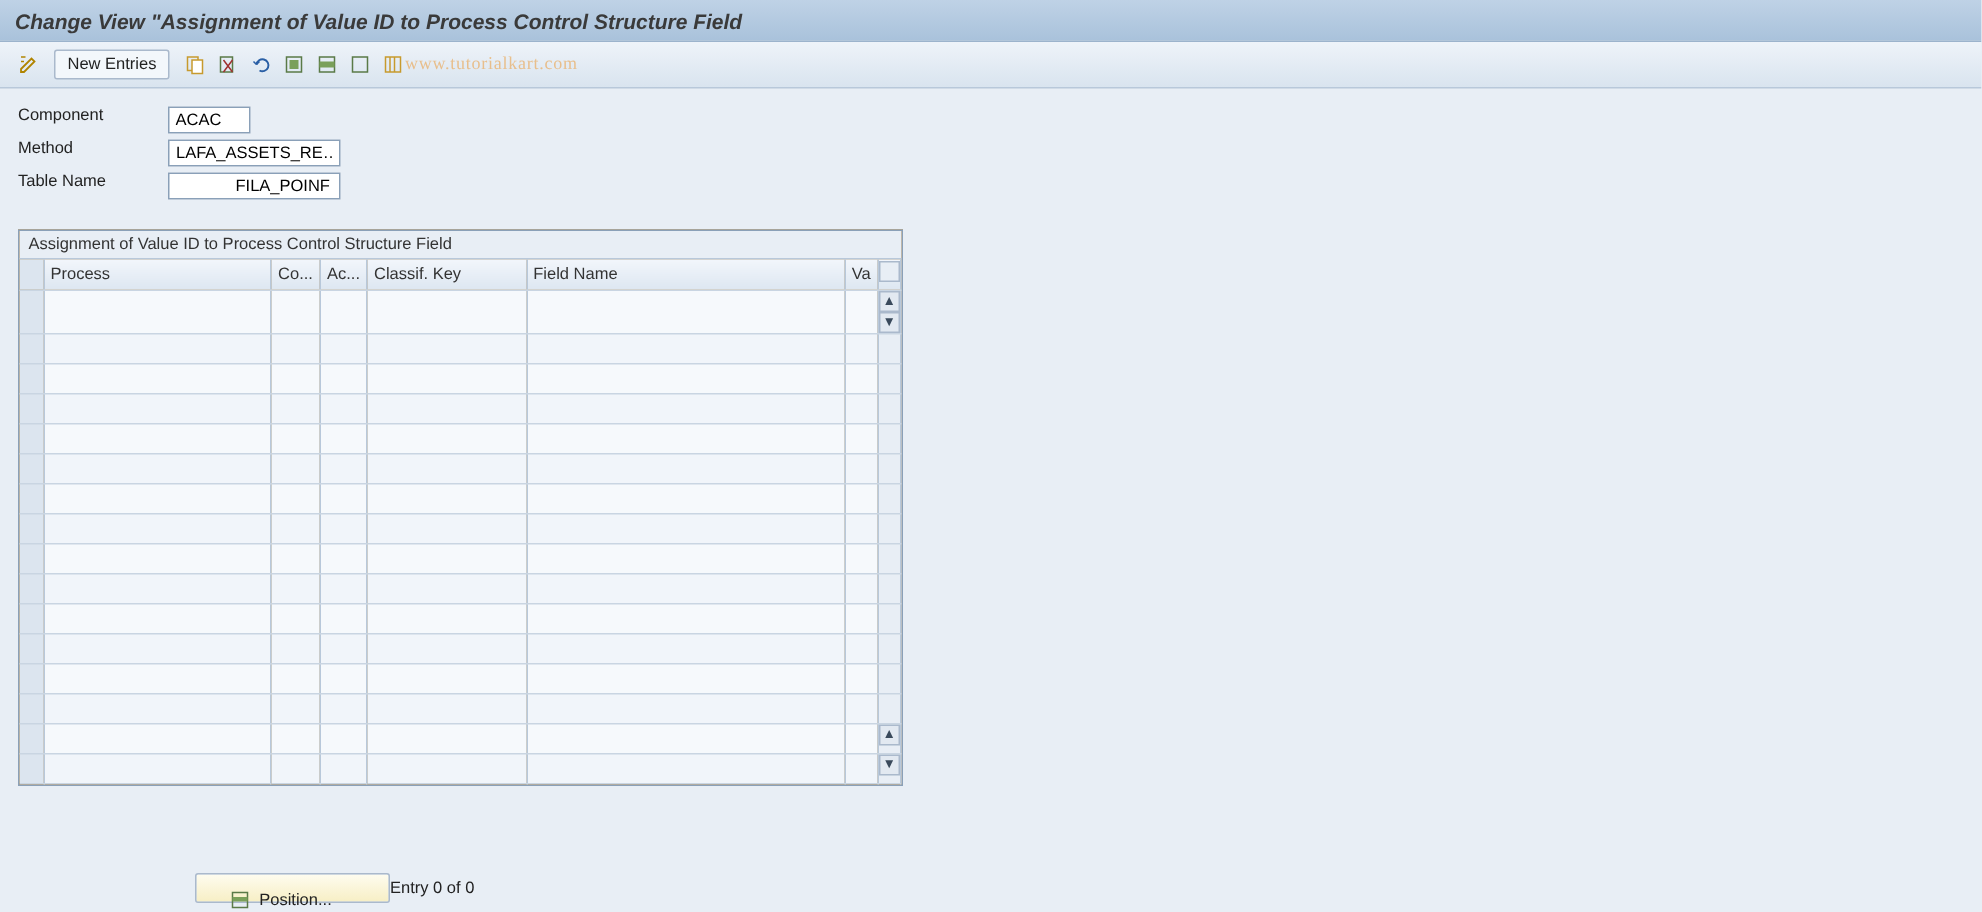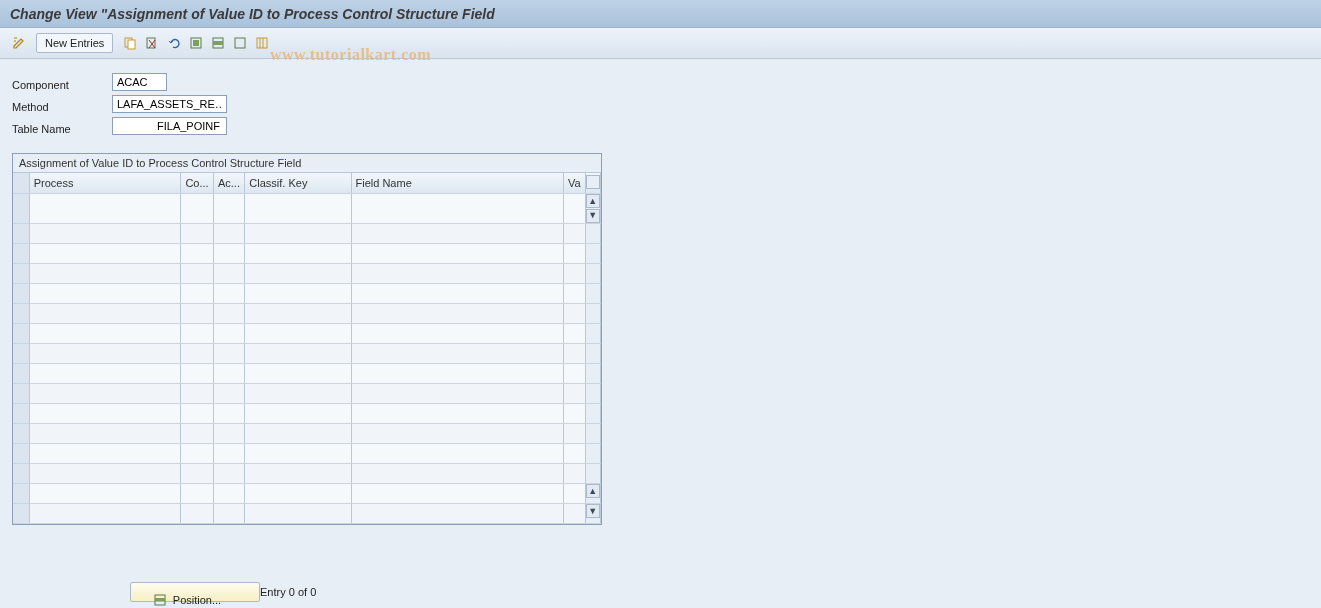--- a/index.html
+++ b/index.html
@@ -53,36 +53,36 @@
     padding: 0 8px;
     border: 1px solid #aab9cc;
     border-radius: 2px;
     background: #f3f7fb;
     cursor: pointer;
     margin: 0 4px;
   }
   .watermark {
     position: absolute;
     left: 270px;
-    top: 18px;
-    font-size: 16px;
-    font-weight: bold;
+    top: 7px;
+    font-size: 12px;
+    font-weight: normal;
     color: #e9b77a;
     font-family: Georgia, serif;
     letter-spacing: 0.5px;
     opacity: 0.85;
     pointer-events: none;
   }
   .content {
     padding: 12px;
     background: #e8eef5;
   }
   .form-row {
     display: flex;
-    align-items: flex-end;
+    align-items: flex-start;
     height: 20px;
     margin-bottom: 2px;
   }
   .form-label {
     width: 100px;
     font-size: 11px;
   }
   .form-input {
     border: 1px solid #8aa0b8;
     background: #fff;

